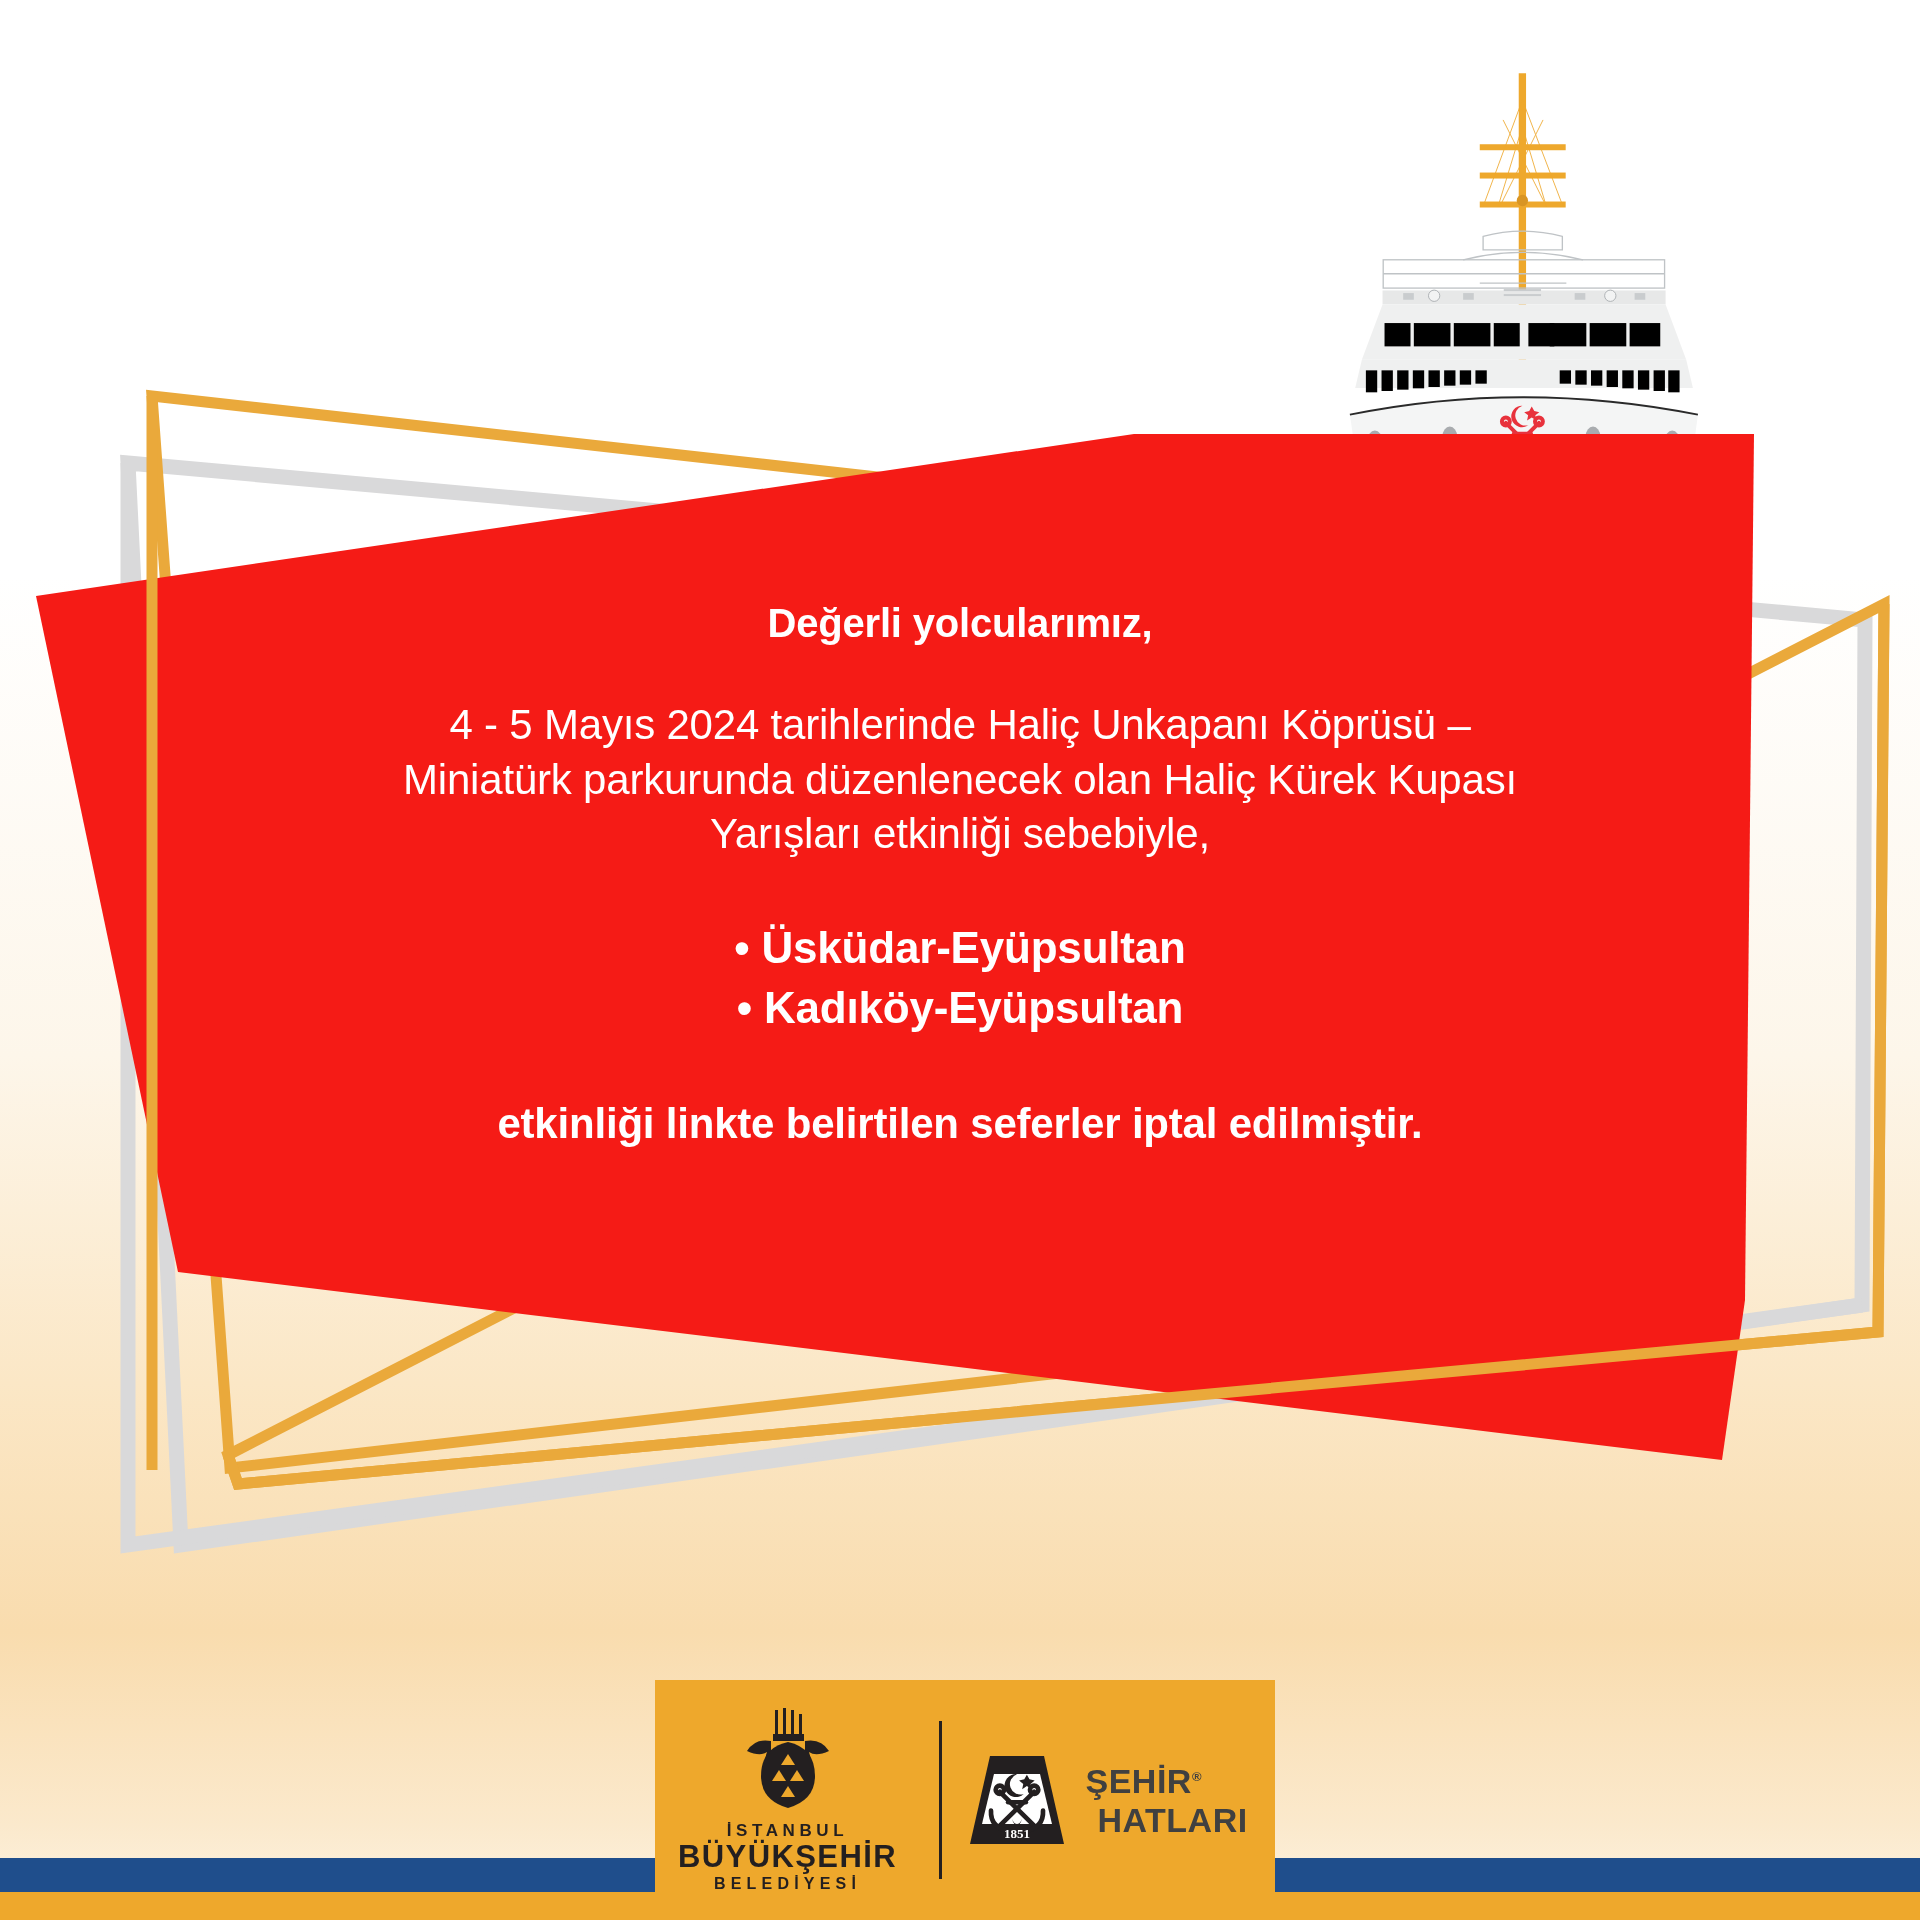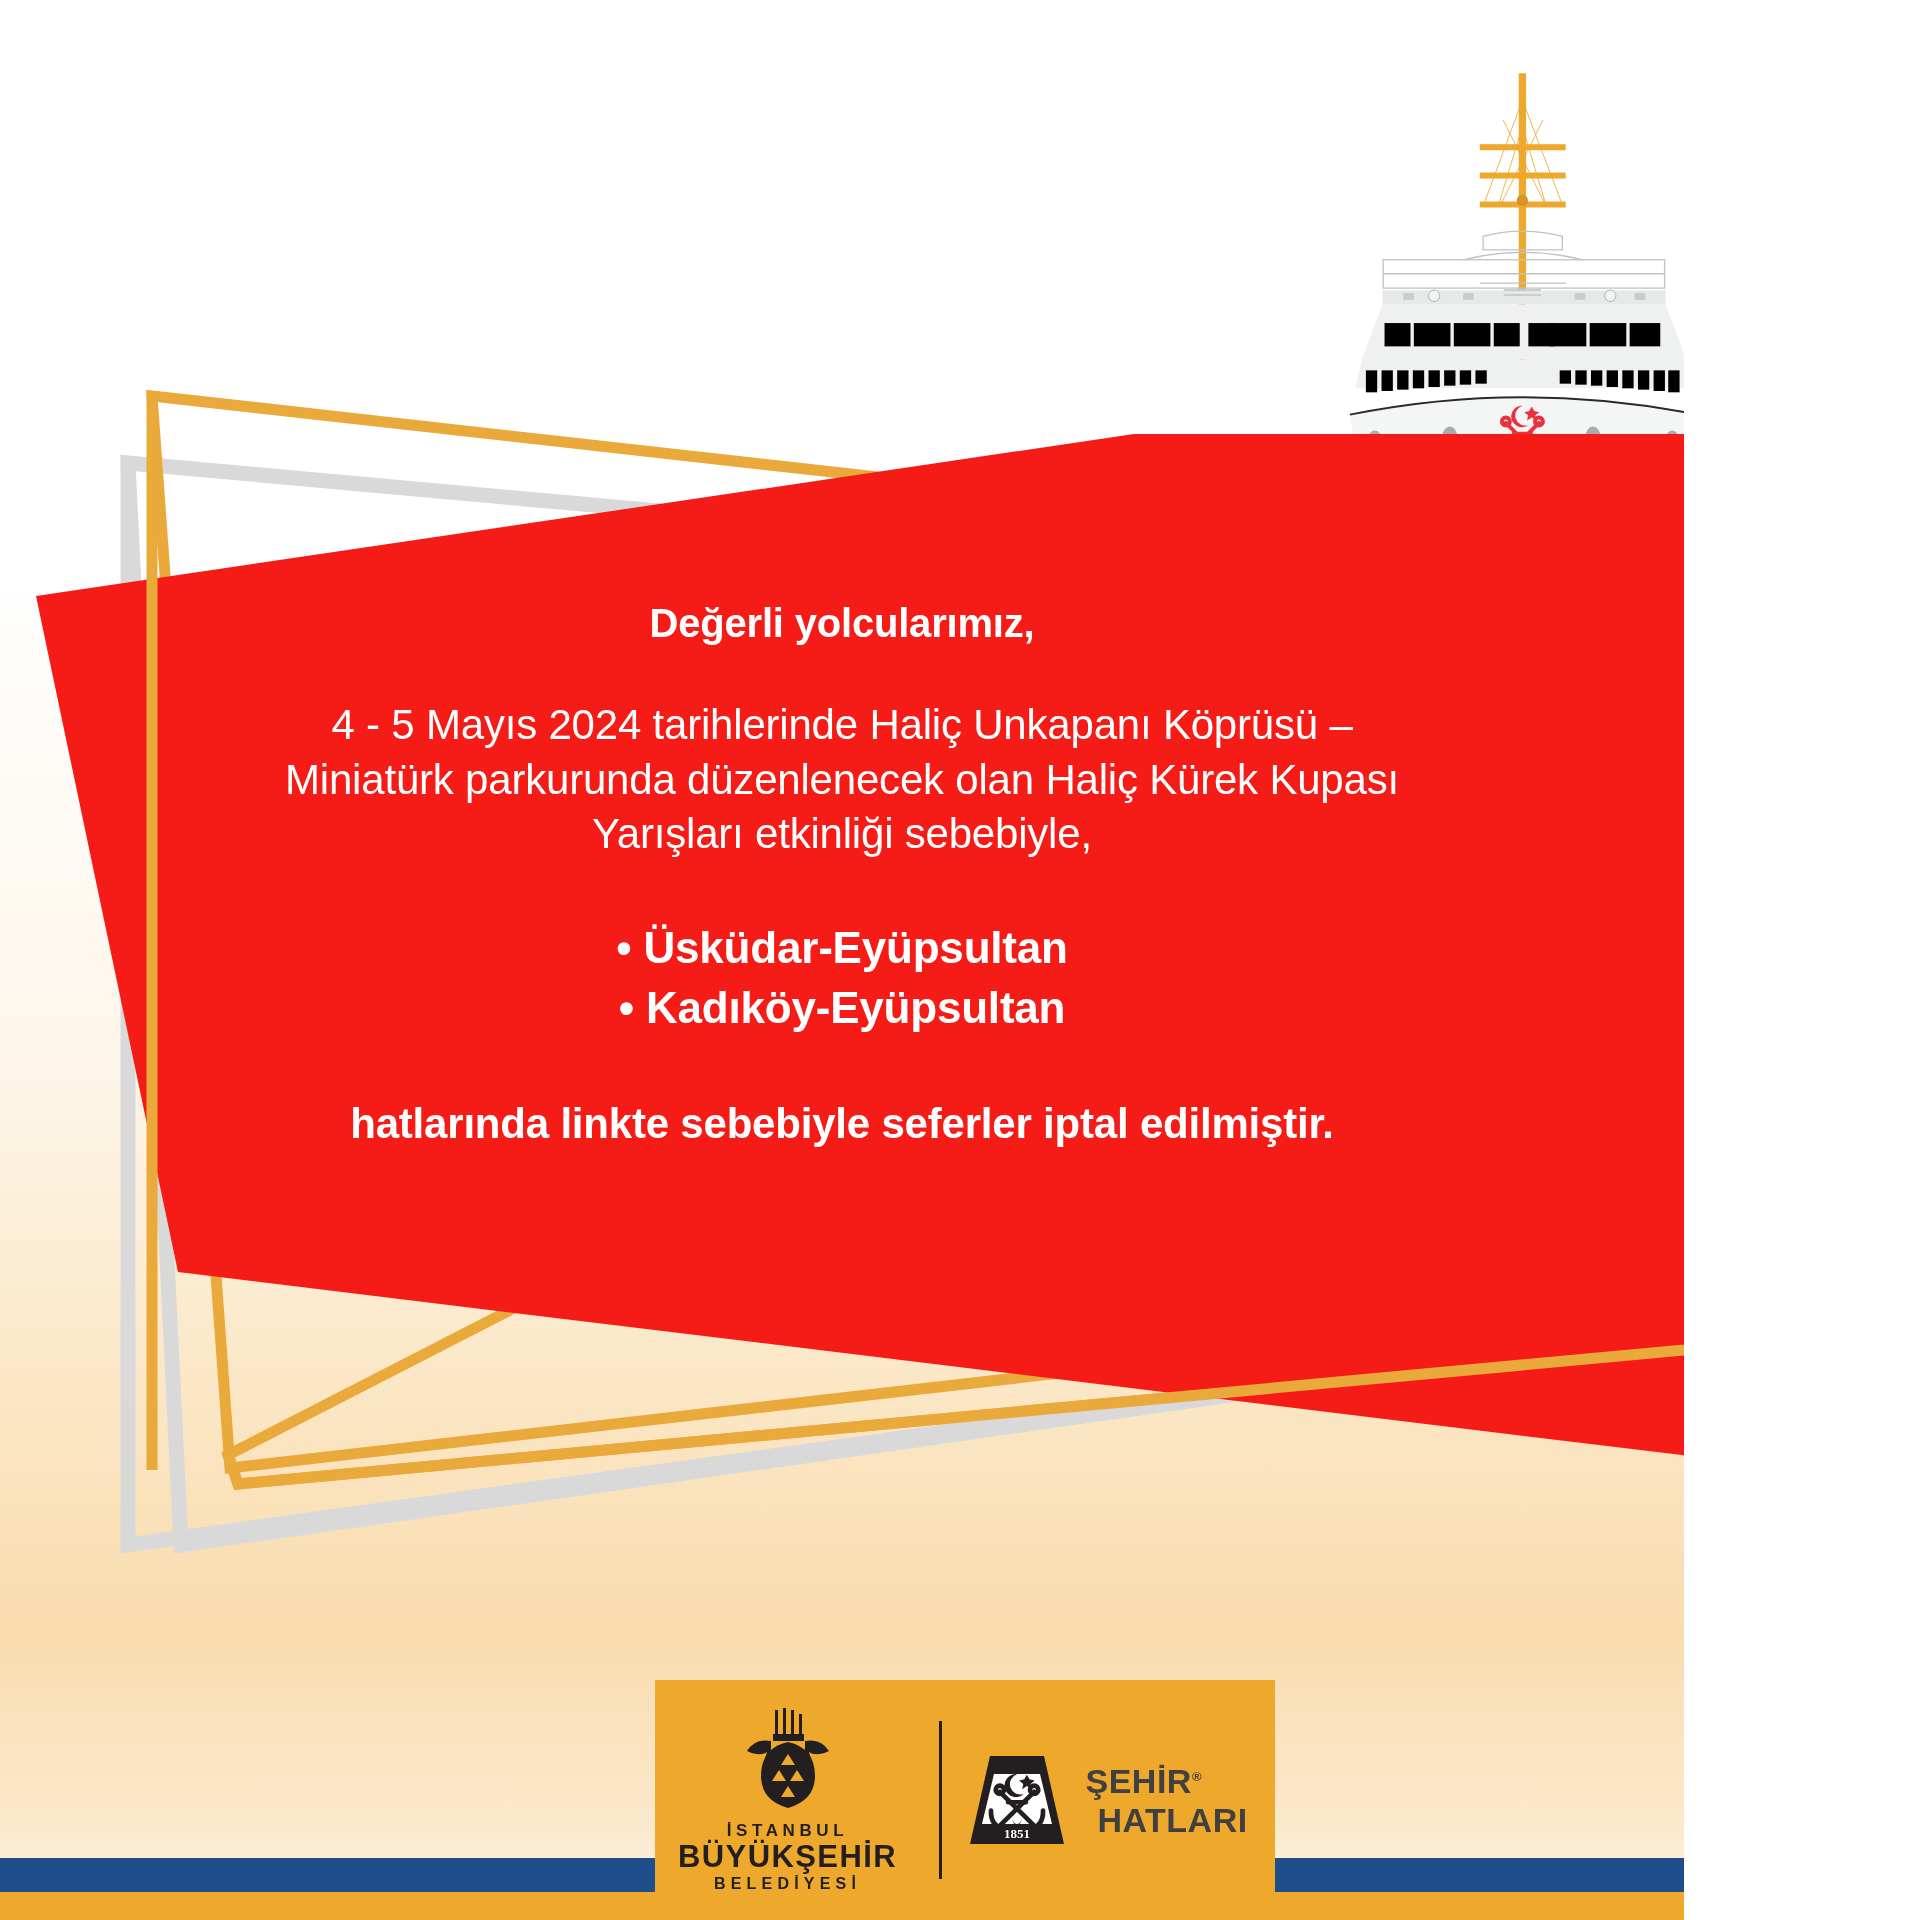--- a/index.html
+++ b/index.html
@@ -2,21 +2,21 @@
 <html><head>
 <meta charset="utf-8">
 <style>
   html,body{margin:0;padding:0;}
   body{
     width:1920px;height:1920px;overflow:hidden;
     font-family:"Liberation Sans","DejaVu Sans",sans-serif;
     background:#ffffff;
   }
   #poster{
-    position:relative;width:1684px;height:1920px;overflow:hidden;
+    position:relative;width:1920px;height:1920px;overflow:hidden;
     background:linear-gradient(180deg,#ffffff 0%,#ffffff 30%,#fdf6ea 55%,#fbe7c6 72%,#f9dcae 85%,#fbe9cc 95%,#fdf4e4 100%);
   }
   .layer{position:absolute;top:0;left:0;width:1920px;height:1920px;}
 
   
   .content{
     position:absolute;left:0;right:0;top:600px;
     text-align:center;color:#ffffff;
     font-weight:700;
     letter-spacing:-0.2px;
@@ -217,21 +217,21 @@
 
     <ul class="bullets">
       <li>
         <span class="dot">•</span><span>Üsküdar-Eyüpsultan</span>
       </li>
       <li>
         <span class="dot">•</span><span>Kadıköy-Eyüpsultan</span>
       </li>
     </ul>
 
-    <div class="closing">hatlarında linkte sebebiyle seferler iptal edilmiştir.</div>
+    <div class="closing">etkinliği linkte belirtilen seferler iptal edilmiştir.</div>
   </div>
 
   <div class="footer-blue"></div>
   <div class="footer-yellowbar"></div>
 
   <div class="footer-card">
 
     <div class="ibb-logo">
       <svg class="ibb-mark" viewBox="0 0 100 104" xmlns="http://www.w3.org/2000/svg">
         <g fill="#231F20">

